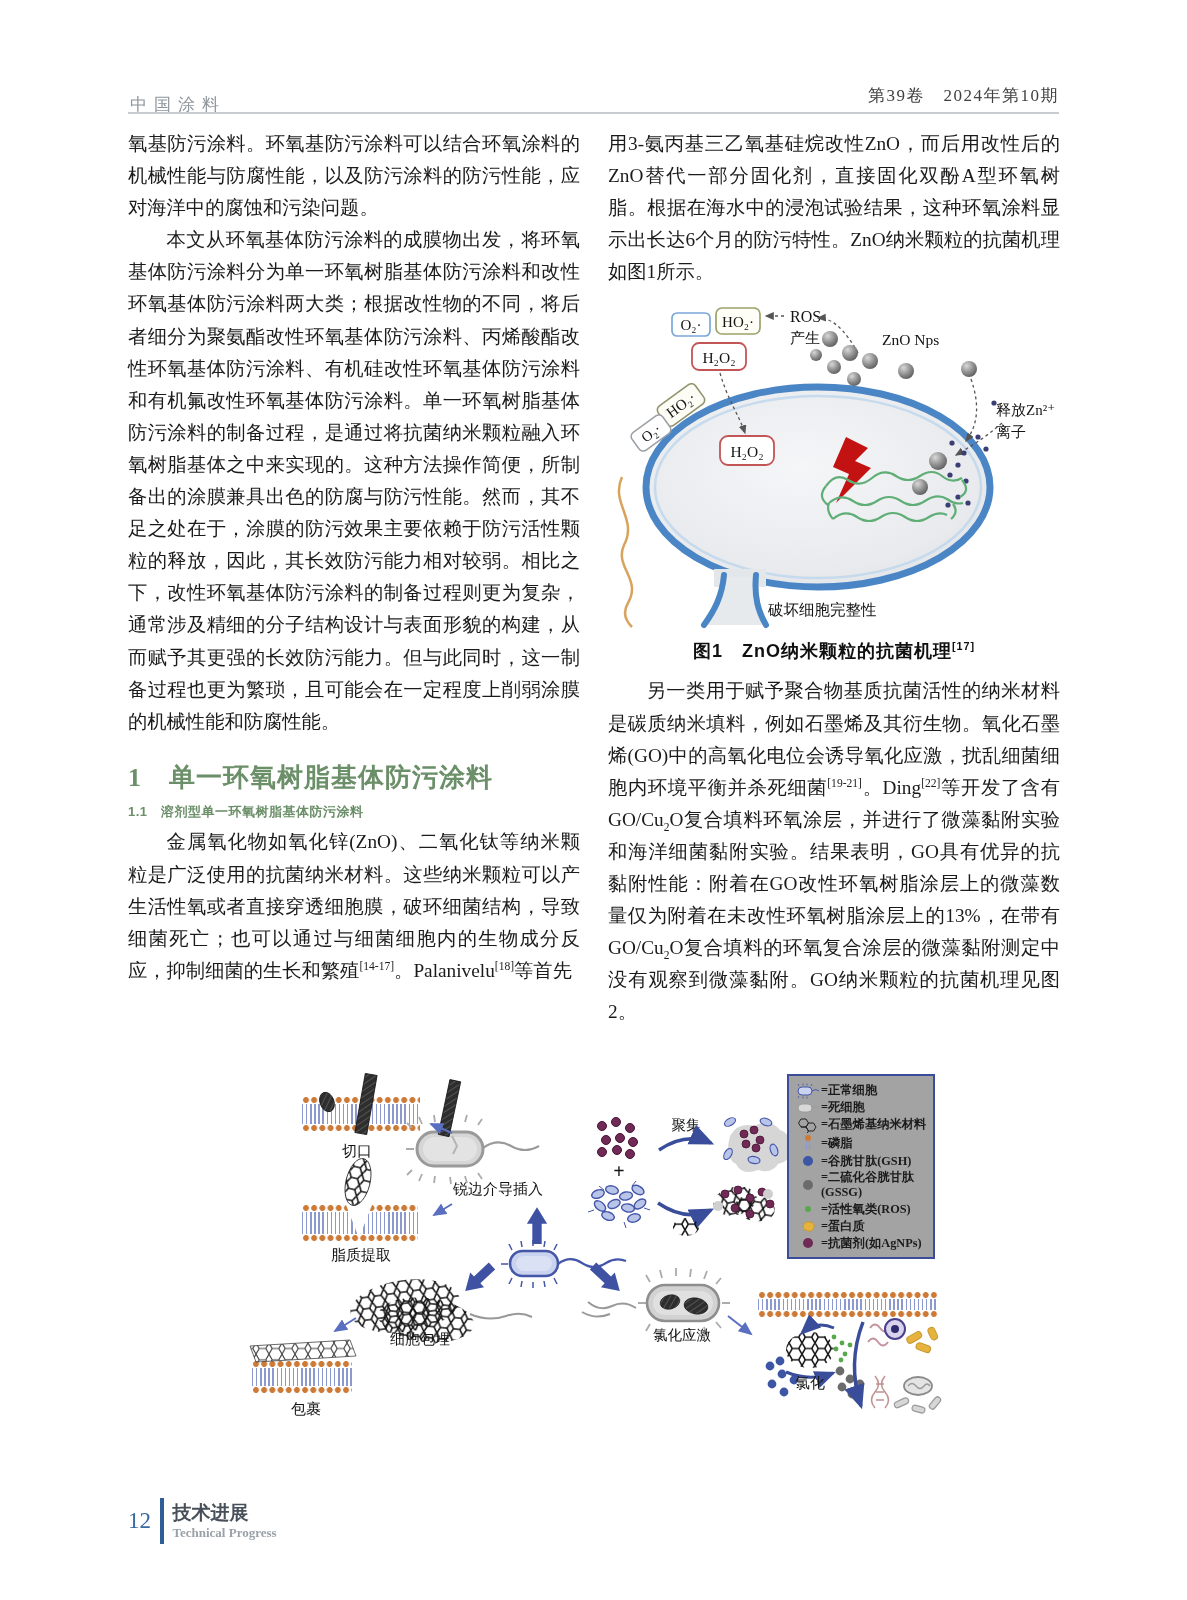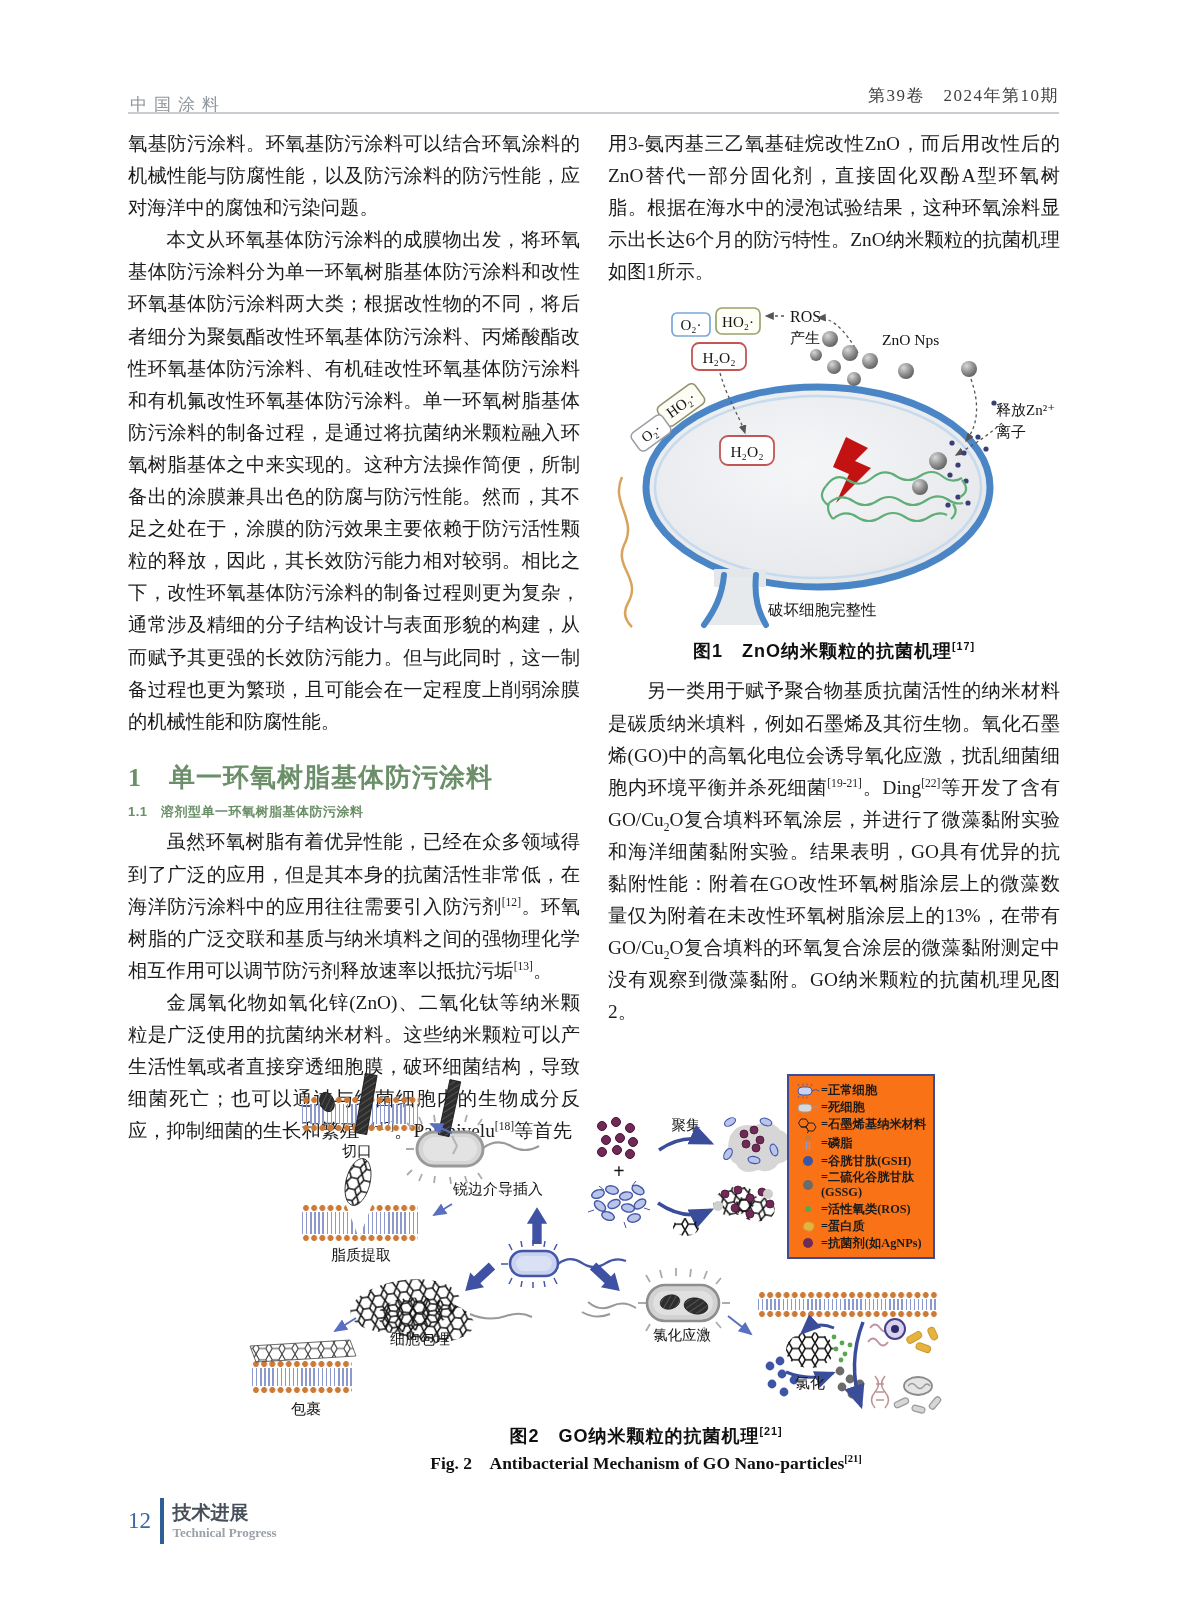--- a/index.html
+++ b/index.html
@@ -32,21 +32,21 @@
   .fig2-wrap svg.main{position:absolute;left:0;top:0;z-index:2;}
   .bilayer{position:absolute;z-index:1;
     background-image:
       radial-gradient(circle at 4px 4px,#cd7a36 2.6px,rgba(0,0,0,0) 3.3px),
       radial-gradient(circle at 4px calc(100% - 4px),#cd7a36 2.6px,rgba(0,0,0,0) 3.3px),
       repeating-linear-gradient(90deg,#8d99cc 0 1.4px,rgba(0,0,0,0) 1.4px 4.1px);
     background-size:8.2px 100%,8.2px 100%,100% calc(100% - 16px);
     background-position:0 0,0 0,0 8px;
     background-repeat:repeat-x,repeat-x,no-repeat;}
   .legend{position:absolute;left:557px;top:8px;width:148px;z-index:3;border:2px solid var(--accent_blue,#3a4d9b);
-    background:#f97316;padding:5px 4px 5px 6px;box-sizing:border-box;font-size:12.3px;line-height:1.22;font-weight:bold;}
+    background:#a3a3a3;padding:5px 4px 5px 6px;box-sizing:border-box;font-size:12.3px;line-height:1.22;font-weight:bold;}
   .lg-row{display:flex;align-items:center;margin:1.5px 0;}
   .lg-ic{width:26px;flex:0 0 26px;display:flex;justify-content:center;align-items:center;}
   .lg-lb{flex:1;}
   .dot{border-radius:50%;display:inline-block;}
   .fig2cap{position:absolute;left:0;top:356px;width:100%;z-index:2;}
   
   .footer{position:absolute;left:128px;top:1498px;display:flex;align-items:center;justify-content:flex-end;}
   .pageno{font-size:23px;color:var(--footer_blue,#3a68a0);margin-right:9px;}
   .fbar{width:3.5px;height:46px;background:#2e5e96;margin-right:9px;}
   .fcn{font-family:"Liberation Sans","DejaVu Sans",sans-serif;font-weight:bold;font-size:19px;color:#474f59;line-height:1.25;}
@@ -60,21 +60,20 @@
 
   <div class="hdr-left">中国涂料</div>
   <div class="hdr-right">第39卷　2024年第10期</div>
   <div class="hdr-line"></div>
 
   <div class="col left-col">
     <p><span>氧基防污涂料。环氧基防污涂料可以结合环氧涂料的机械性能与防腐性能，以及防污涂料的防污性能，应对海洋中的腐蚀和污染问题。</span></p>
     <p class="indent"><span>本文从环氧基体防污涂料的成膜物出发，将环氧基体防污涂料分为单一环氧树脂基体防污涂料和改性环氧基体防污涂料两大类；根据改性物的不同，将后者细分为聚氨酯改性环氧基体防污涂料、丙烯酸酯改性环氧基体防污涂料、有机硅改性环氧基体防污涂料和有机氟改性环氧基体防污涂料。单一环氧树脂基体防污涂料的制备过程，是通过将抗菌纳米颗粒融入环氧树脂基体之中来实现的。这种方法操作简便，所制备出的涂膜兼具出色的防腐与防污性能。然而，其不足之处在于，涂膜的防污效果主要依赖于防污活性颗粒的释放，因此，其长效防污能力相对较弱。相比之下，改性环氧基体防污涂料的制备过程则更为复杂，通常涉及精细的分子结构设计与表面形貌的构建，从而赋予其更强的长效防污能力。但与此同时，这一制备过程也更为繁琐，且可能会在一定程度上削弱涂膜的机械性能和防腐性能。</span></p>
     <h1 class="sec">1　单一环氧树脂基体防污涂料</h1>
     <h2 class="subsec">1.1　溶剂型单一环氧树脂基体防污涂料</h2>
-    <p class="indent"><span>虽然环氧树脂有着优异性能，已经在众多领域得到了广泛的应用，但是其本身的抗菌活性非常低，在海洋防污涂料中的应用往往需要引入防污剂</span><sup>[12]</sup><span>。环氧树脂的广泛交联和基质与纳米填料之间的强物理化学相互作用可以调节防污剂释放速率以抵抗污垢</span><sup>[13]</sup><span>。</span></p>
     <p class="indent"><span>金属氧化物如氧化锌(ZnO)、二氧化钛等纳米颗粒是广泛使用的抗菌纳米材料。这些纳米颗粒可以产生活性氧或者直接穿透细胞膜，破环细菌结构，导致细菌死亡；也可以通过与细菌细胞内的生物成分反应，抑制细菌的生长和繁殖</span><sup>[14-17]</sup><span>。Palanivelu</span><sup>[18]</sup><span>等首先</span></p>
   </div>
 
   <div class="col right-col">
     <p><span>用3-氨丙基三乙氧基硅烷改性ZnO，而后用改性后的ZnO替代一部分固化剂，直接固化双酚A型环氧树脂。根据在海水中的浸泡试验结果，这种环氧涂料显示出长达6个月的防污特性。ZnO纳米颗粒的抗菌机理如图1所示。</span></p>
 
     <div class="fig1-box">
       <svg width="470" height="342" viewBox="0 0 470 342">
         <defs>
           <radialGradient id="cellG" cx="45%" cy="40%" r="75%">
@@ -444,24 +443,20 @@
         <span class="lg-lb">=蛋白质</span>
       </div>
       <div class="lg-row">
         <span class="lg-ic">
             <span class="dot" style="width:10px;height:10px;background:#702a56;"></span>
           </span>
         <span class="lg-lb">=抗菌剂(如AgNPs)</span>
       </div>
     </div>
 
-    <div class="fig2cap figcap">
-      <div class="cn"><span>图2　GO纳米颗粒的抗菌机理</span><sup>[21]</sup></div>
-      <div class="en"><span>Fig. 2　Antibacterial Mechanism of GO Nano-particles</span><sup>[21]</sup></div>
-    </div>
   </div>
 
   <div class="footer">
     <div class="pageno">12</div>
     <div class="fbar"></div>
     <div>
       <div class="fcn">技术进展</div>
       <div class="fen">Technical Progress</div>
     </div>
   </div>

